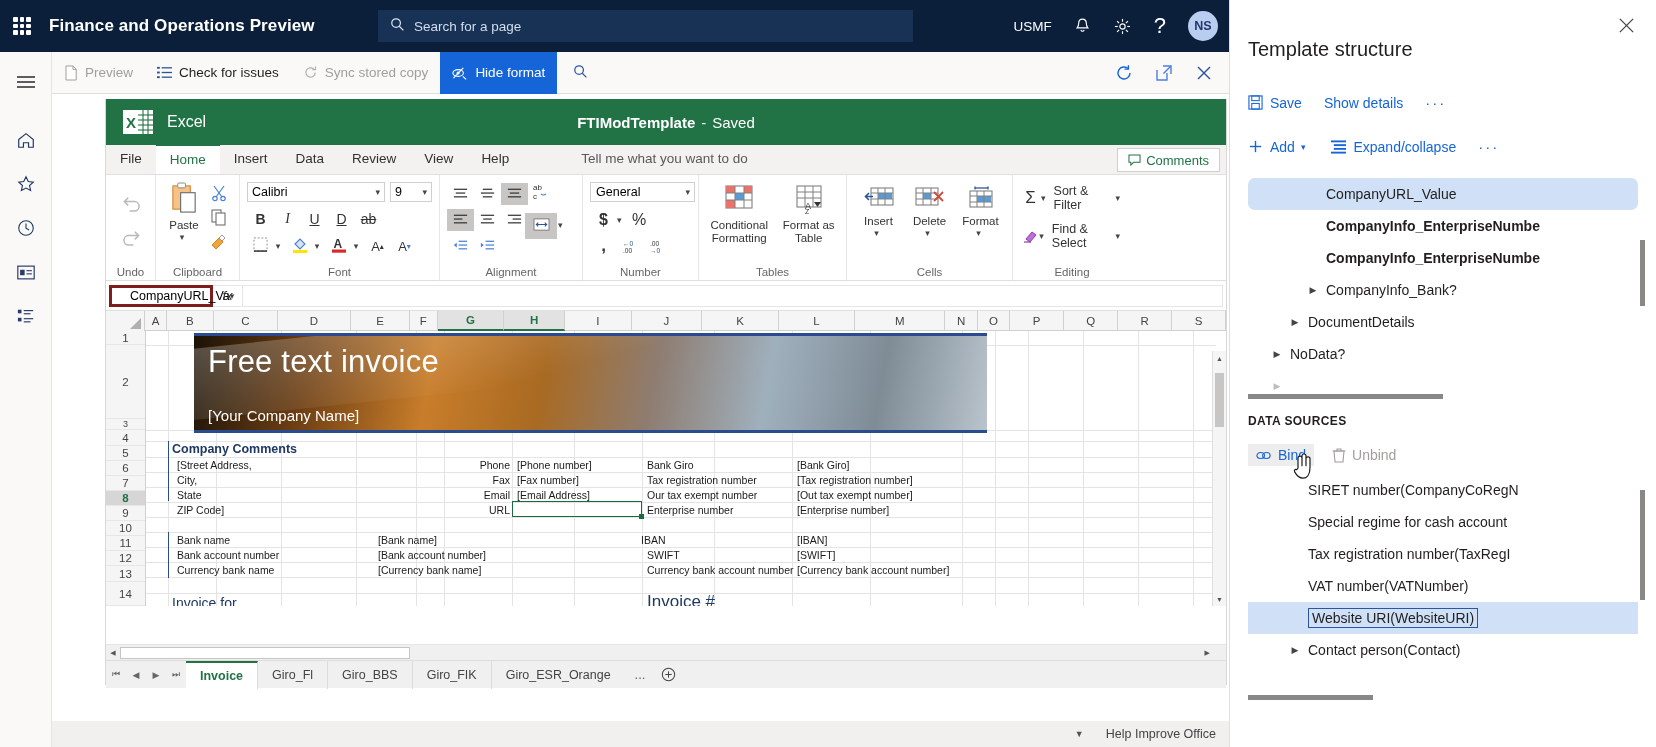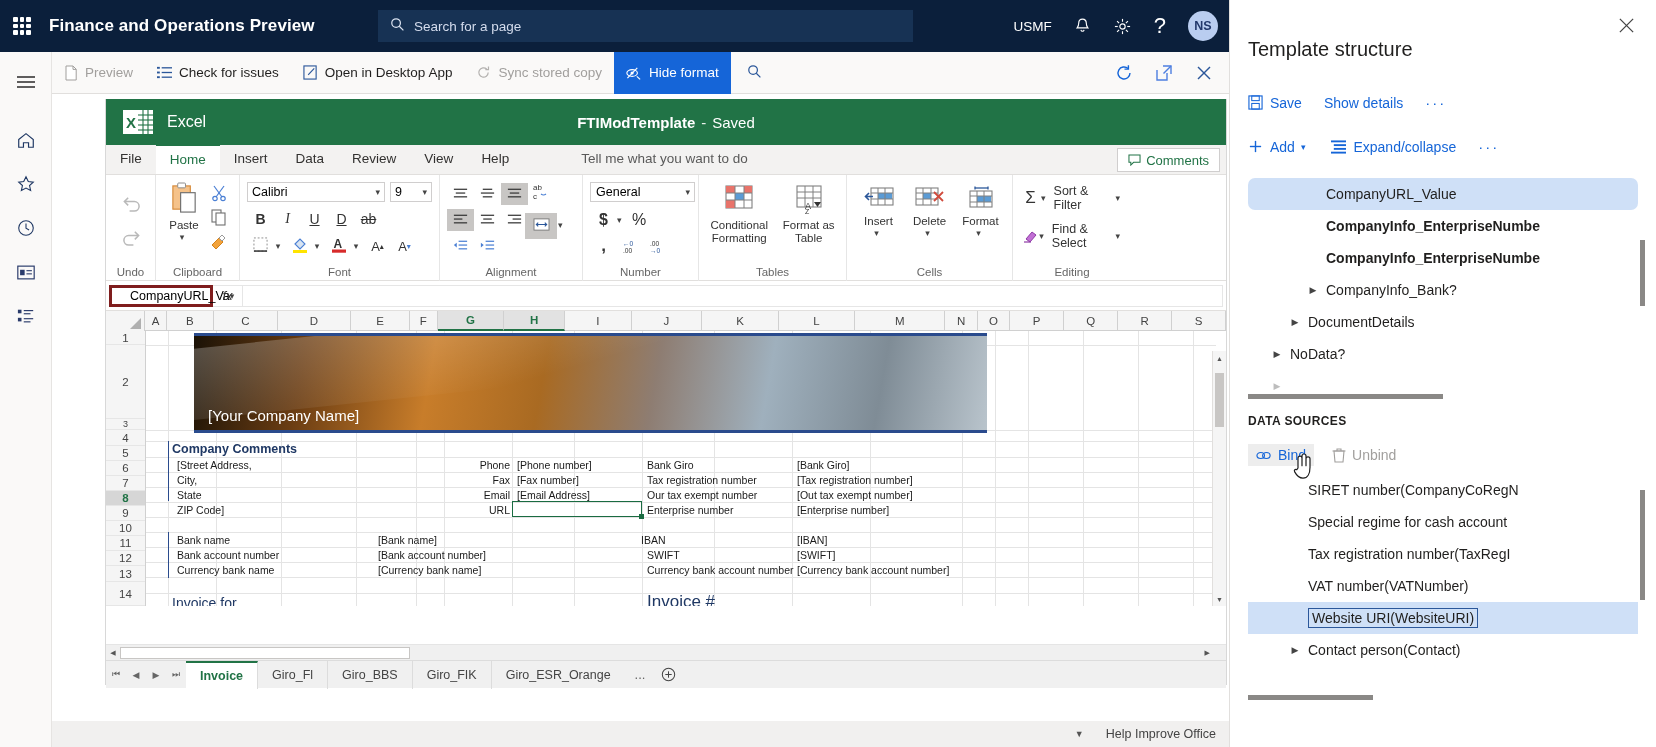--- a/index.html
+++ b/index.html
@@ -332,29 +332,20 @@
             </g>
             <g stroke="#2b579a" stroke-width="1.4">
               <line x1="5" y1="3" x2="16" y2="3"></line>
               <line x1="5" y1="8" x2="16" y2="8"></line>
               <line x1="5" y1="13" x2="16" y2="13"></line>
             </g>
           </svg>
     </span>
     <span>Check for issues</span>
   </div>
-  <div class="cmd">
-    <span class="gl">
-      <svg width="15" height="15" viewBox="0 0 16 16">
-            <rect x="1" y="1" width="13" height="14" fill="none" stroke="#2b579a" stroke-width="1.2"></rect>
-            <path d="M5.5 10.5L12 3.5" stroke="#2b579a" stroke-width="1.2"></path>
-          </svg>
-    </span>
-    <span>Open in Desktop App</span>
-  </div>
   <div class="cmd disabled">
     <span class="gl">
       <svg width="15" height="15" viewBox="0 0 16 16">
             <path d="M13 8a5 5 0 1 1-1.6-3.7" fill="none" stroke="#b3b1af" stroke-width="1.3"></path>
             <path d="M13.3 1.6v3.3h-3.3" fill="none" stroke="#b3b1af" stroke-width="1.3"></path>
           </svg>
     </span>
     <span>Sync stored copy</span>
   </div>
   <div class="cmd active">
@@ -912,20 +903,21 @@
         <div class="gl-v" style="left:646px;height:310px"></div>
         <div class="gl-v" style="left:724px;height:310px"></div>
         <div class="gl-v" style="left:816px;height:310px"></div>
         <div class="gl-v" style="left:849px;height:310px"></div>
         <div class="gl-v" style="left:882px;height:310px"></div>
         <div class="gl-v" style="left:937px;height:310px"></div>
         <div class="gl-v" style="left:992px;height:310px"></div>
         <div class="gl-v" style="left:1047px;height:310px"></div>
 
         <div class="banner">
+          <div class="banner-title">Free text invoice</div>
           <div class="banner-sub">[Your Company Name]</div>
         </div>
 
         <div class="leftrule" style="left:22px;top:110px;height:60px;"></div>
         <div class="leftrule" style="left:22px;top:201px;height:46px;"></div>
 
         <div class="cell hdr" style="left:26px;top:111px;">Company Comments</div>
 
         <div class="cell" style="left:31px;top:127px;">[Street Address,</div>
         <div class="cell" style="left:31px;top:142px;">City,</div>

